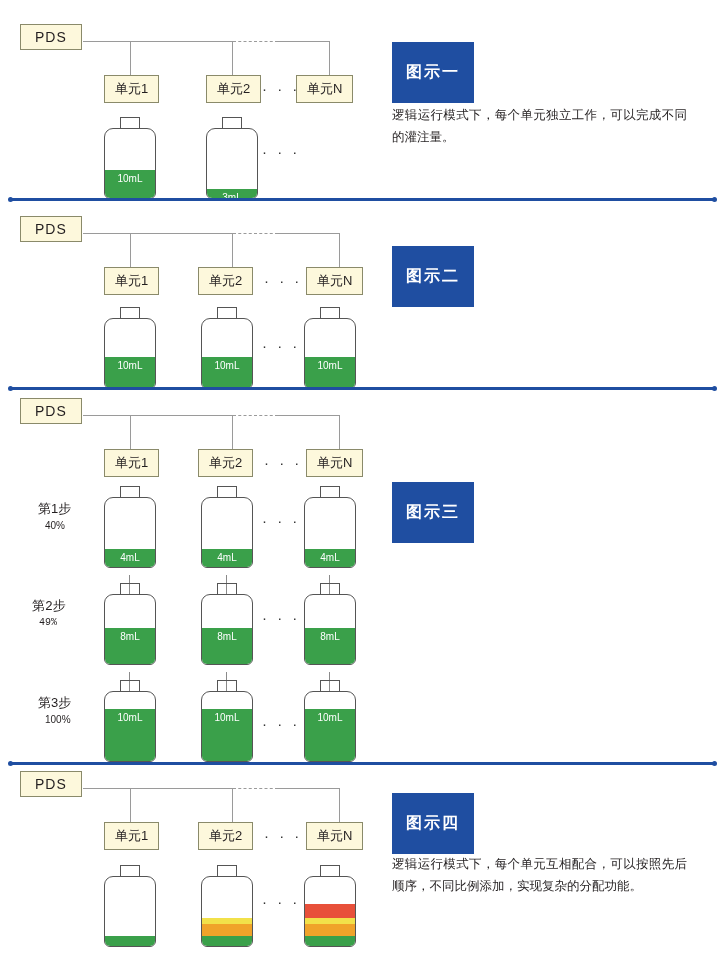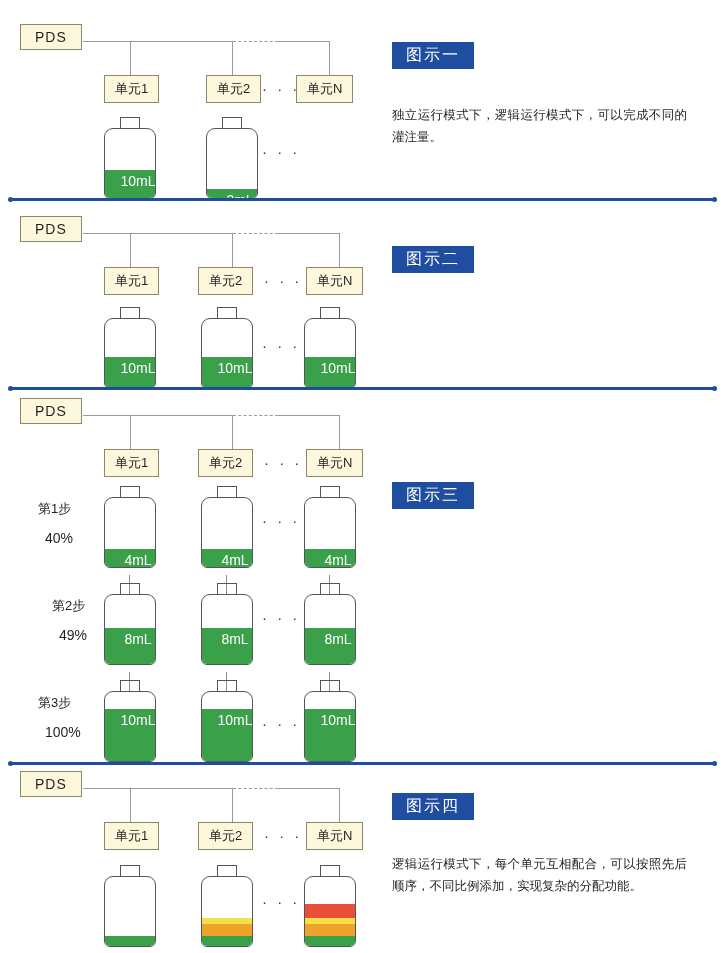--- a/index.html
+++ b/index.html
@@ -43,22 +43,22 @@
     font-size:15px;
     letter-spacing:3px;
     color:#333;
   }
 
   .title{
     position:absolute;
     background:#1f4ea1;
     color:#ffffff;
     font-size:16px;
-    font-weight:normal;
-    padding:3px 14px;
+    font-weight:bold;
+    padding:20px 14px;
     letter-spacing:2px;
   }
   .desc{
     position:absolute;
     font-size:12.5px;
     line-height:22px;
     color:#231f20;
     width:295px;
     text-align:justify;
   }
@@ -77,32 +77,32 @@
     border-radius:9px 9px 6px 6px;
     box-sizing:border-box;
     overflow:hidden;
     background:#fff;
   }
   .fill{
     position:absolute;left:0;bottom:0;width:100%;
   }
   .fill .lbl{
     position:absolute;left:0;top:3px;width:100%;
-    text-align:center;color:#ffffff;font-size:14px;margin-left:8px;
+    text-align:center;color:#ffffff;font-size:10px;
   }
 
   .step{
     position:absolute;
     font-size:13px;
     text-align:left;
   }
   .step .pct{
     display:block;
-    font-size:14px;
-    margin-top:12px;
+    font-size:10px;
+    margin-top:2px;
     margin-left:7px;
   }
   .arrow{
     position:absolute;width:10px;height:32px;
   }
   .arrow .shaft{position:absolute;left:4px;top:0;width:1px;height:24px;background:#8a8a8a;}
   .arrow .head{
     position:absolute;left:0;top:22px;width:0;height:0;
     border-left:5px solid transparent;border-right:5px solid transparent;
     border-top:9px solid #8a8a8a;
@@ -138,21 +138,21 @@
     <div class="neck"></div>
     <div class="body">
       <div class="fill" style="height:13%;background:#3aa04a;">
         <span class="lbl">3mL</span>
       </div>
     </div>
   </div>
   <div class="dots" style="left:262px;top:143px;">· · ·</div>
 
   <div class="title" style="left:392px;top:42px;">图示一</div>
-  <div class="desc" style="left:392px;top:104px;">独立运行模式下，逻辑运行模式下，可以完成不同的灌注量。</div>
+  <div class="desc" style="left:392px;top:104px;">逻辑运行模式下，每个单元独立工作，可以完成不同的灌注量。</div>
 </div>
 
 <div class="hr" style="top:198px;">
   <span class="dot l"></span>
   <span class="dot r"></span>
 </div>
 
 <div class="section" style="top:202px;height:190px;">
   <div class="pds" style="left:20px;top:14px;">PDS</div>
 
@@ -253,21 +253,21 @@
   </div>
   <div class="arrow" style="left:222px;top:185px;">
     <span class="shaft"></span>
       <span class="head"></span>
   </div>
   <div class="arrow" style="left:325px;top:185px;">
     <span class="shaft"></span>
       <span class="head"></span>
   </div>
 
-  <div class="step" style="left:52px;top:207px;">
+  <div class="step" style="left:32px;top:207px;font-family:Liberation Mono, monospace;">
     <span>第2步</span>
     <span class="pct">49%</span>
   </div>
   <div class="bottle" style="left:104px;top:193px;">
     <div class="neck"></div>
     <div class="body">
       <div class="fill" style="height:52%;background:#3aa04a;">
         <span class="lbl">8mL</span>
       </div>
     </div>

